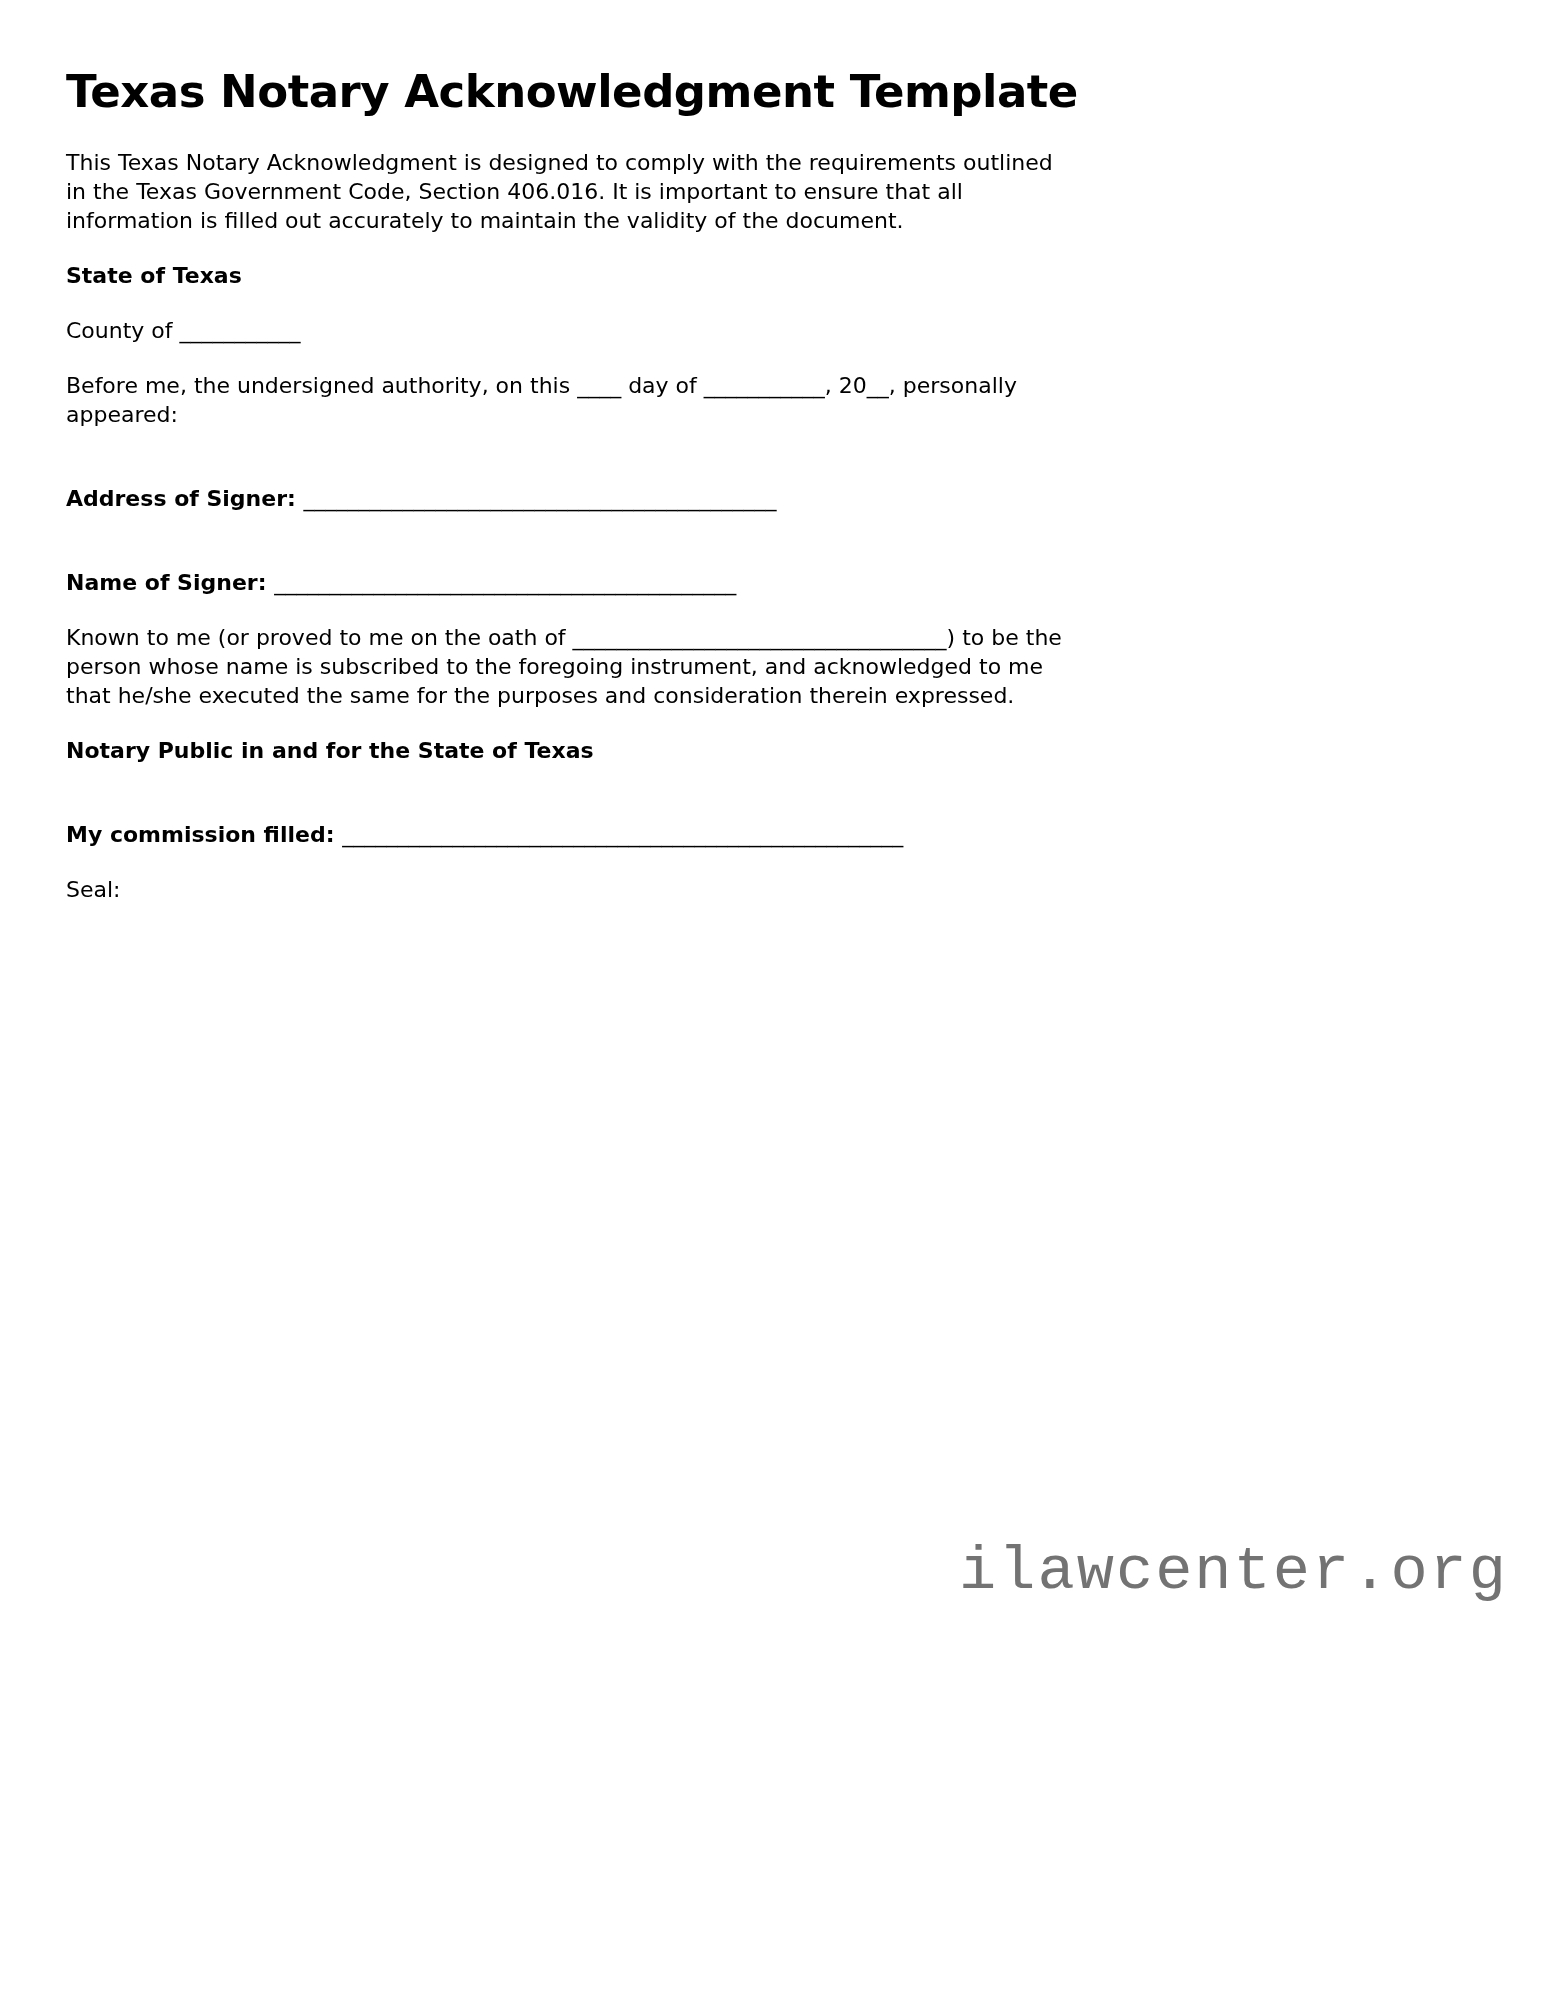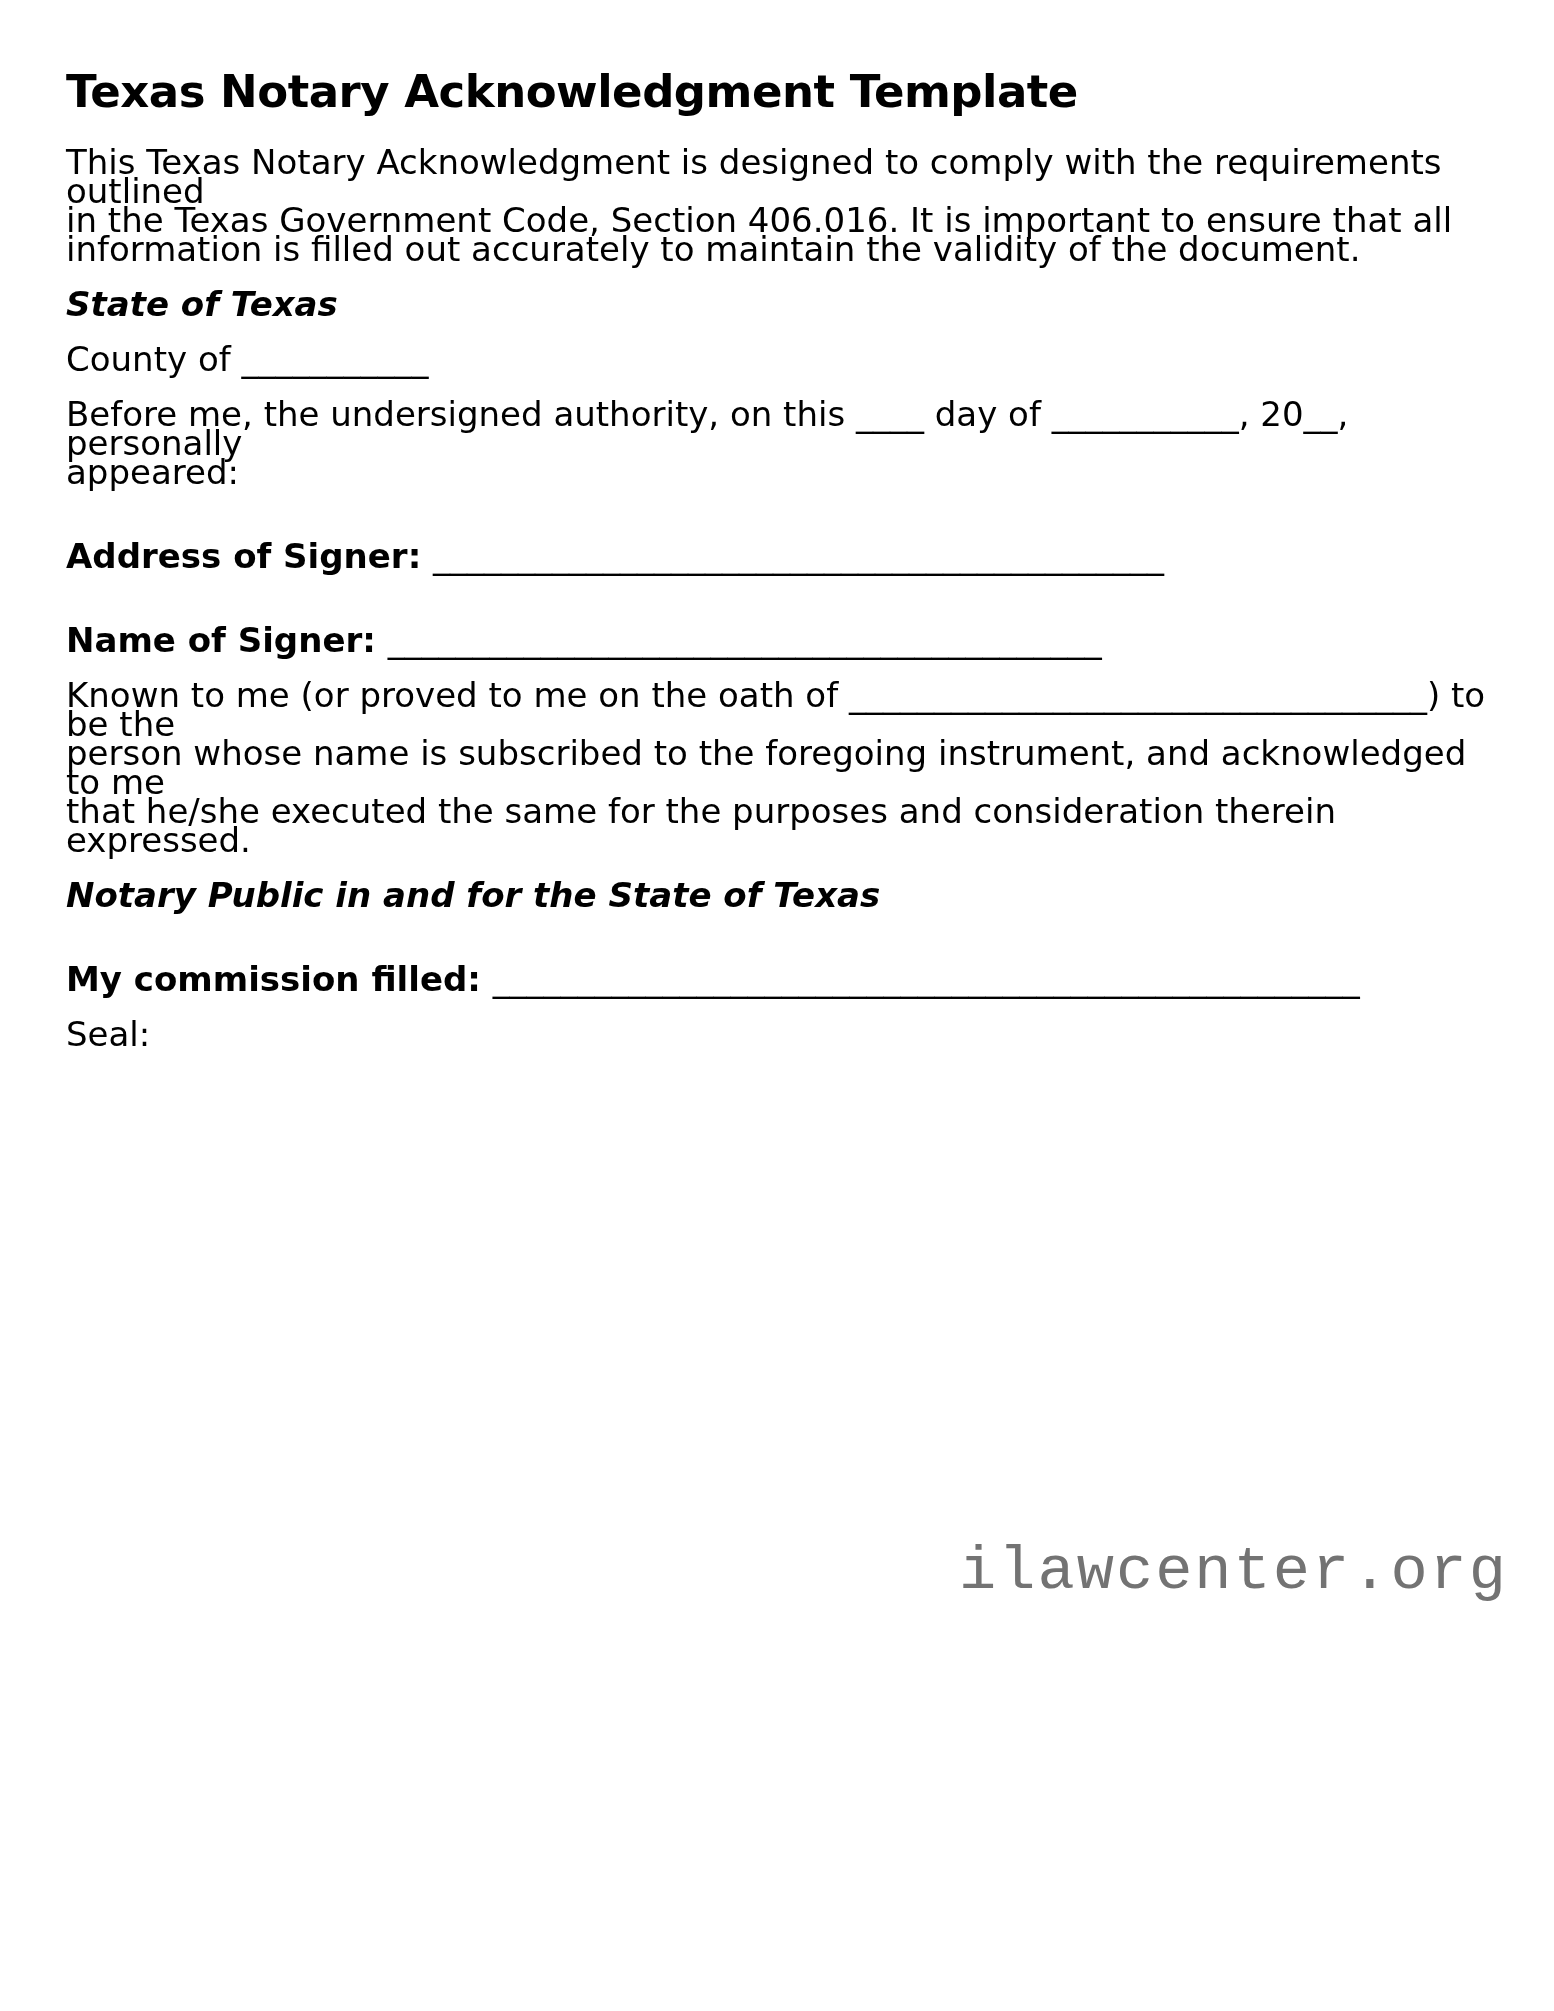--- a/index.html
+++ b/index.html
@@ -21,28 +21,27 @@
     padding: 66px 66px 0 66px;
   }
   .doc-title {
     font-size: 45px;
     font-weight: bold;
     line-height: 1.15;
     margin: 0 0 30px 0;
     letter-spacing: -0.5px;
   }
   .para {
-    font-size: 34px;
+    font-size: 22px;
     line-height: 29px;
     margin: 0 0 26px 0;
     white-space: pre-line;
   }
   .para.bold {
     font-weight: bold;
-    font-style: italic;
   }
   .b {
     font-weight: bold;
   }
   .footer-brand {
     position: absolute;
     right: 46px;
     bottom: 40px;
     font-family: "Liberation Mono", "DejaVu Sans Mono", monospace;
     font-size: 62px;

